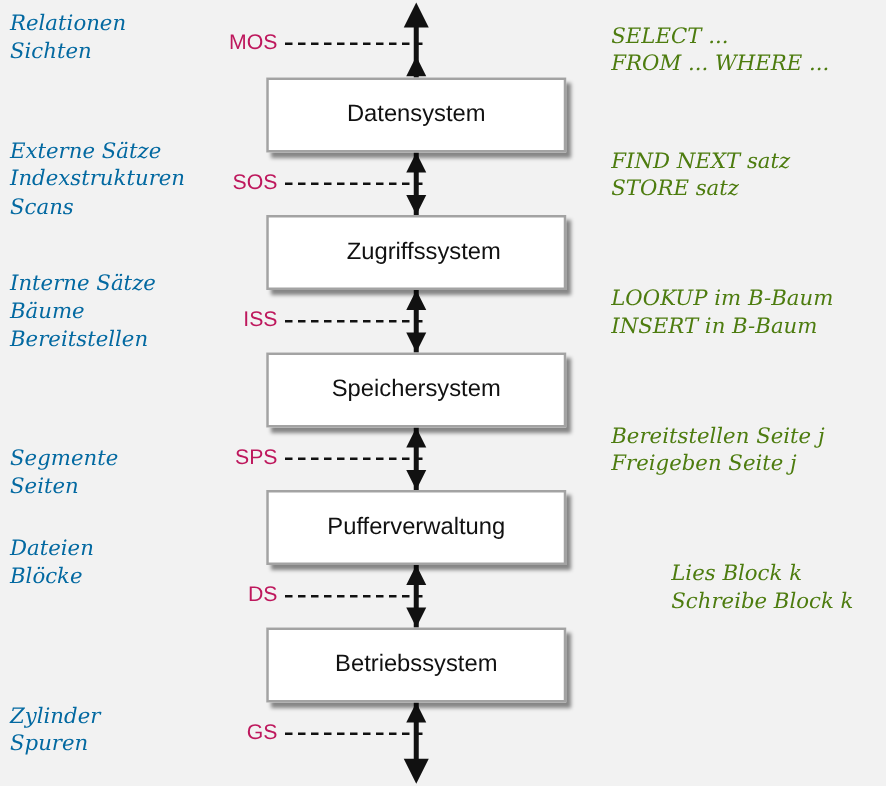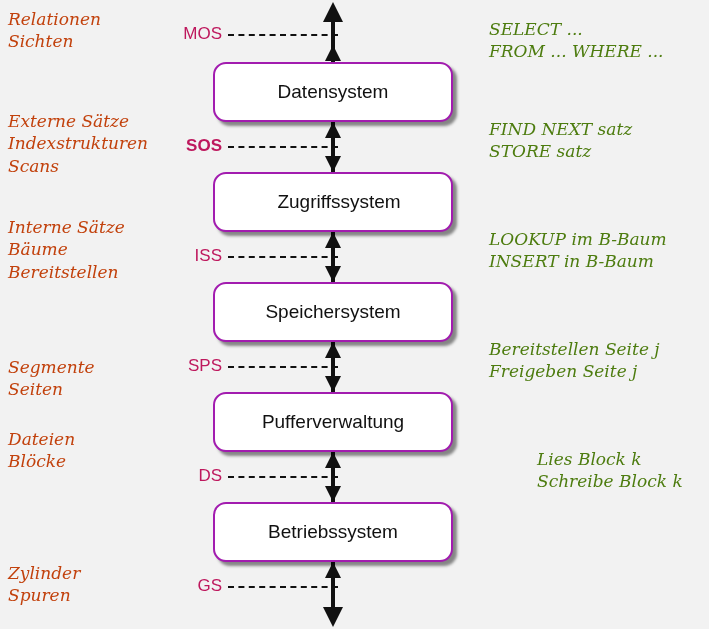--- a/index.html
+++ b/index.html
@@ -21,21 +21,21 @@
     width: 709px;
     height: 629px;
   }
   .left-col {
     position: absolute;
     left: 8px;
     width: 170px;
     font-style: italic;
     font-family: "DejaVu Serif", serif;
     font-size: 17px;
-    color: #c2410c;
+    color: #0369a1;
     line-height: 1.32;
   }
   .right-col {
     position: absolute;
     left: 489px;
     width: 220px;
     font-style: italic;
     font-family: "DejaVu Serif", serif;
     font-size: 17px;
     color: #4d7c0f;
@@ -49,22 +49,22 @@
     font-size: 17px;
     color: #be185d;
     font-weight: normal;
   }
   .layer-box {
     position: absolute;
     left: 213px;
     width: 240px;
     height: 60px;
     background: #ffffff;
-    border: 2px solid #a21caf;
-    border-radius: 13px;
+    border: 2px solid #a3a3a3;
+    border-radius: 0;
     box-shadow: 4px 4px 3px rgba(0,0,0,0.45);
     display: flex;
     align-items: center;
     justify-content: center;
     box-sizing: border-box;
   }
   .layer-box span {
     font-family: "Liberation Sans", sans-serif;
     font-size: 19px;
     color: #111111;
@@ -109,21 +109,21 @@
   </svg>
 
   <div class="dashline" style="left:228px; top:34px; width:110px;"></div>
   <div class="dashline" style="left:228px; top:146px; width:110px;"></div>
   <div class="dashline" style="left:228px; top:256px; width:110px;"></div>
   <div class="dashline" style="left:228px; top:366px; width:110px;"></div>
   <div class="dashline" style="left:228px; top:476px; width:110px;"></div>
   <div class="dashline" style="left:228px; top:586px; width:110px;"></div>
 
   <div class="iface-label" style="left:152px; top:24px;">MOS</div>
-  <div class="iface-label" style="left:152px; top:136px;font-weight:bold;">SOS</div>
+  <div class="iface-label" style="left:152px; top:136px;">SOS</div>
   <div class="iface-label" style="left:152px; top:246px;">ISS</div>
   <div class="iface-label" style="left:152px; top:356px;">SPS</div>
   <div class="iface-label" style="left:152px; top:466px;">DS</div>
   <div class="iface-label" style="left:152px; top:576px;">GS</div>
 
   <div class="layer-box" style="top:62px;">
     <span>Datensystem</span>
   </div>
   <div class="layer-box" style="top:172px;padding-left:12px;">
     <span>Zugriffssystem</span>

